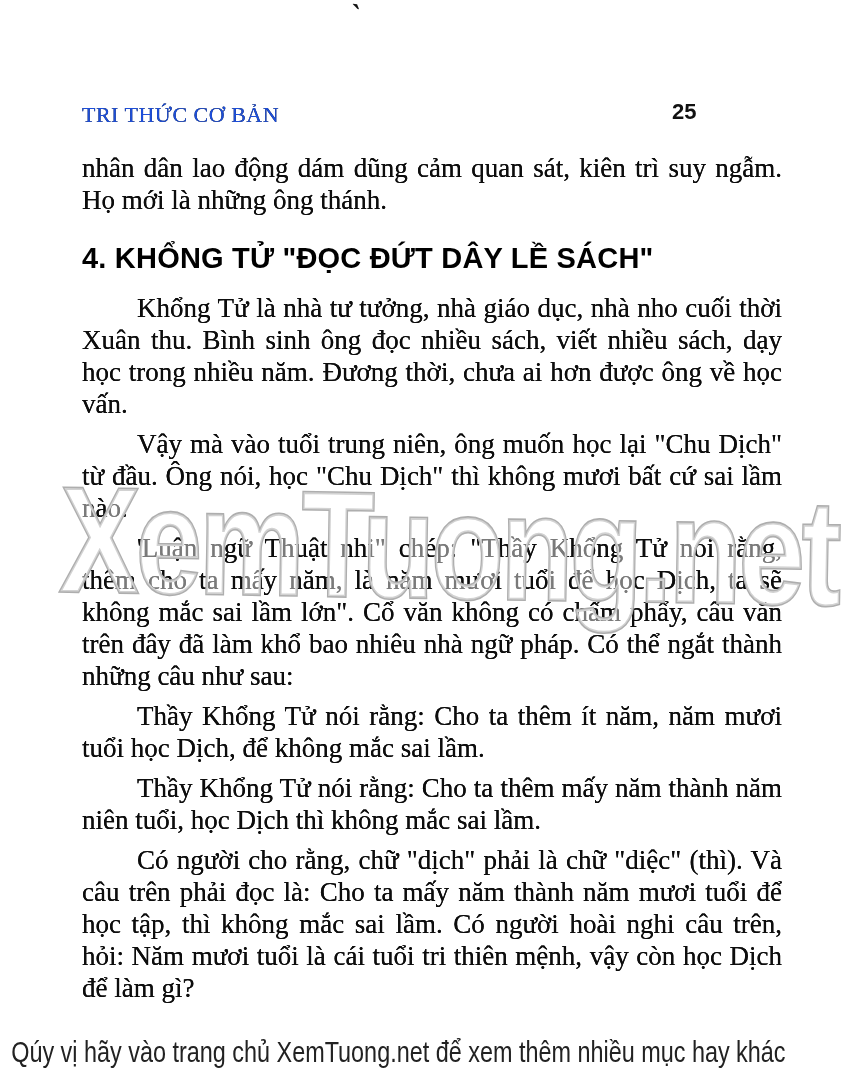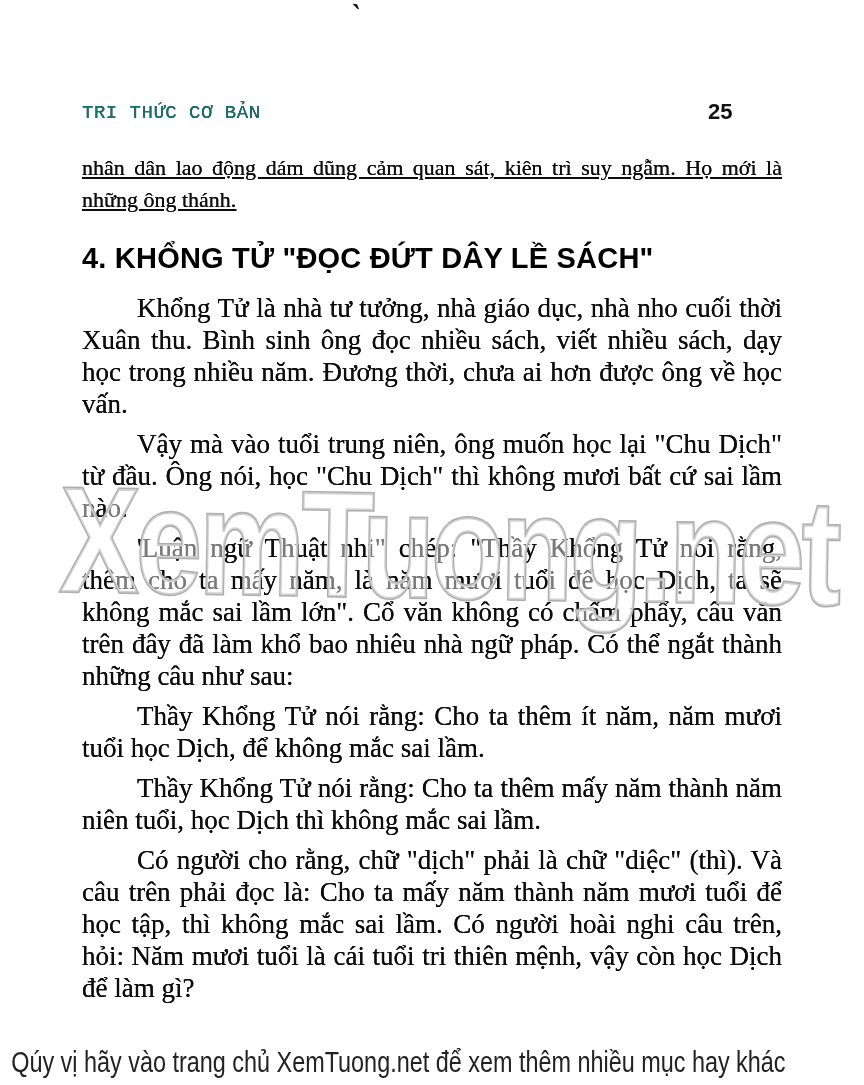--- a/index.html
+++ b/index.html
@@ -22,48 +22,46 @@
     top: -2px;
     font-size: 30px;
     font-weight: bold;
     color: #111;
     transform: rotate(8deg);
   }
   .running-header {
     position: absolute;
     left: 82px;
     top: 102px;
-    font-family: Liberation Mono, monospace;
-    font-size: 19px;
+    font-family: Liberation Serif, serif;
+    font-size: 22px;
     letter-spacing: 0.5px;
-    color: #0f766e;
+    color: #1d4ed8;
     text-shadow: 0 0 0.5px #161616;
   }
   .page-number {
     position: absolute;
     left: 672px;
     top: 99px;
     font-family: "Liberation Sans", sans-serif;
     font-size: 22px;
     font-weight: bold;
     color: #111;
-    margin-left: 36px;
   }
   .content {
     position: absolute;
     left: 82px;
     top: 152px;
     width: 700px;
   }
   .intro-para {
-    font-size: 22px;
+    font-size: 27px;
     line-height: 32px;
     text-align: justify;
     text-shadow: 0 0 0.6px #0d0d0d;
-    text-decoration: underline;
   }
   .section-heading {
     margin-top: 26px;
     font-family: "Liberation Sans", sans-serif;
     font-size: 29px;
     font-weight: bold;
     color: #000;
     letter-spacing: 0.2px;
     white-space: nowrap;
   }
@@ -90,21 +88,21 @@
     font-size: 150px;
     letter-spacing: -4px;
     fill: rgba(255, 255, 255, 0.45);
     stroke: #aeaeae;
     stroke-width: 3.2px;
     paint-order: stroke fill;
   }
   .footer-bar {
     position: absolute;
     left: 0;
-    bottom: 6px;
+    bottom: 16px;
     width: 796px;
     display: flex;
     justify-content: center;
     text-align: right;
   }
   .footer-text {
     font-family: "Liberation Sans", sans-serif;
     font-size: 30px;
     color: #222;
     white-space: nowrap;

